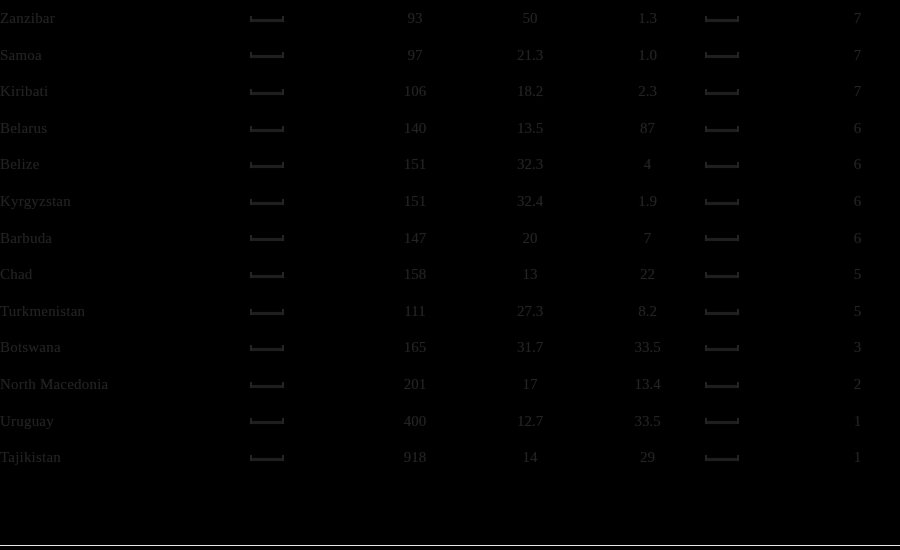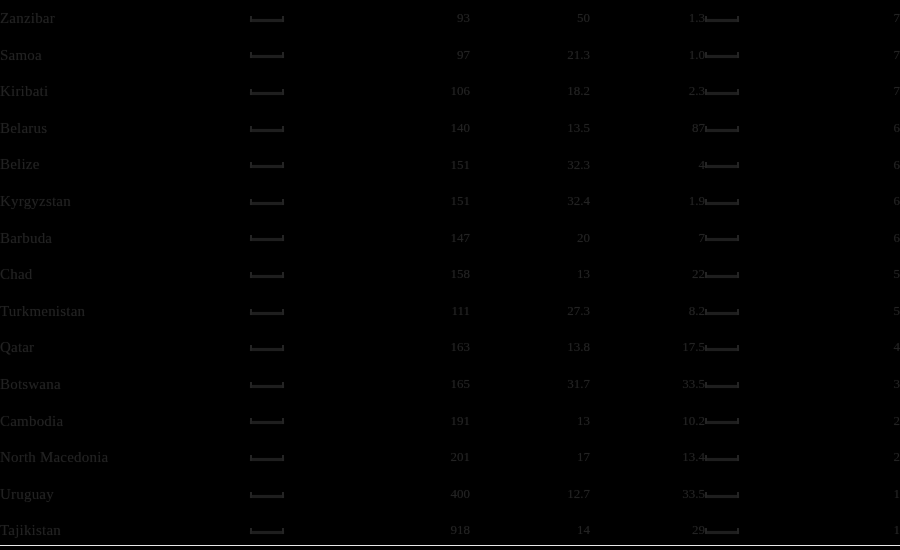--- a/index.html
+++ b/index.html
@@ -56,24 +56,24 @@
     padding-left: 18px;
     font-size: 15px;
     color: #222222;
     text-shadow: 0 0 1px #141414;
     letter-spacing: 0.2px;
     white-space: nowrap;
     overflow: hidden;
   }
 
   .cell-num {
-    font-size: 13px;
+    font-size: 15px;
     color: #232323;
     text-shadow: 0 0 1px #151515;
-    text-align: right;
+    text-align: center;
     white-space: nowrap;
   }
 
   .cell-v1 { padding-left: 5px;  }
   .cell-v2 { padding-left: 8px;  }
   .cell-v3 { padding-left: 10px; }
   .cell-v4 { padding-left: 28px; }
 
   
   .cell-spark {
@@ -311,41 +311,20 @@
           <td class="col-spark-b cell-spark">
             <span class="spark">
               <span class="spark-bar"></span>
               <span class="spark-cap"></span>
               <span class="spark-cap spark-cap-right"></span>
             </span>
           </td>
           <td class="col-v4 cell-num cell-v4">5</td>
         </tr>
         <tr class="data-row">
-          <td class="col-name cell-name">Qatar</td>
-          <td class="col-spark-a cell-spark">
-            <span class="spark">
-              <span class="spark-bar"></span>
-              <span class="spark-cap"></span>
-              <span class="spark-cap spark-cap-right"></span>
-            </span>
-          </td>
-          <td class="col-v1 cell-num cell-v1">163</td>
-          <td class="col-v2 cell-num cell-v2">13.8</td>
-          <td class="col-v3 cell-num cell-v3">17.5</td>
-          <td class="col-spark-b cell-spark">
-            <span class="spark">
-              <span class="spark-bar"></span>
-              <span class="spark-cap"></span>
-              <span class="spark-cap spark-cap-right"></span>
-            </span>
-          </td>
-          <td class="col-v4 cell-num cell-v4">4</td>
-        </tr>
-        <tr class="data-row">
           <td class="col-name cell-name">Botswana</td>
           <td class="col-spark-a cell-spark">
             <span class="spark">
               <span class="spark-bar"></span>
               <span class="spark-cap"></span>
               <span class="spark-cap spark-cap-right"></span>
             </span>
           </td>
           <td class="col-v1 cell-num cell-v1">165</td>
           <td class="col-v2 cell-num cell-v2">31.7</td>
@@ -353,41 +332,20 @@
           <td class="col-spark-b cell-spark">
             <span class="spark">
               <span class="spark-bar"></span>
               <span class="spark-cap"></span>
               <span class="spark-cap spark-cap-right"></span>
             </span>
           </td>
           <td class="col-v4 cell-num cell-v4">3</td>
         </tr>
         <tr class="data-row">
-          <td class="col-name cell-name">Cambodia</td>
-          <td class="col-spark-a cell-spark">
-            <span class="spark">
-              <span class="spark-bar"></span>
-              <span class="spark-cap"></span>
-              <span class="spark-cap spark-cap-right"></span>
-            </span>
-          </td>
-          <td class="col-v1 cell-num cell-v1">191</td>
-          <td class="col-v2 cell-num cell-v2">13</td>
-          <td class="col-v3 cell-num cell-v3">10.2</td>
-          <td class="col-spark-b cell-spark">
-            <span class="spark">
-              <span class="spark-bar"></span>
-              <span class="spark-cap"></span>
-              <span class="spark-cap spark-cap-right"></span>
-            </span>
-          </td>
-          <td class="col-v4 cell-num cell-v4">2</td>
-        </tr>
-        <tr class="data-row">
           <td class="col-name cell-name">North Macedonia</td>
           <td class="col-spark-a cell-spark">
             <span class="spark">
               <span class="spark-bar"></span>
               <span class="spark-cap"></span>
               <span class="spark-cap spark-cap-right"></span>
             </span>
           </td>
           <td class="col-v1 cell-num cell-v1">201</td>
           <td class="col-v2 cell-num cell-v2">17</td>

